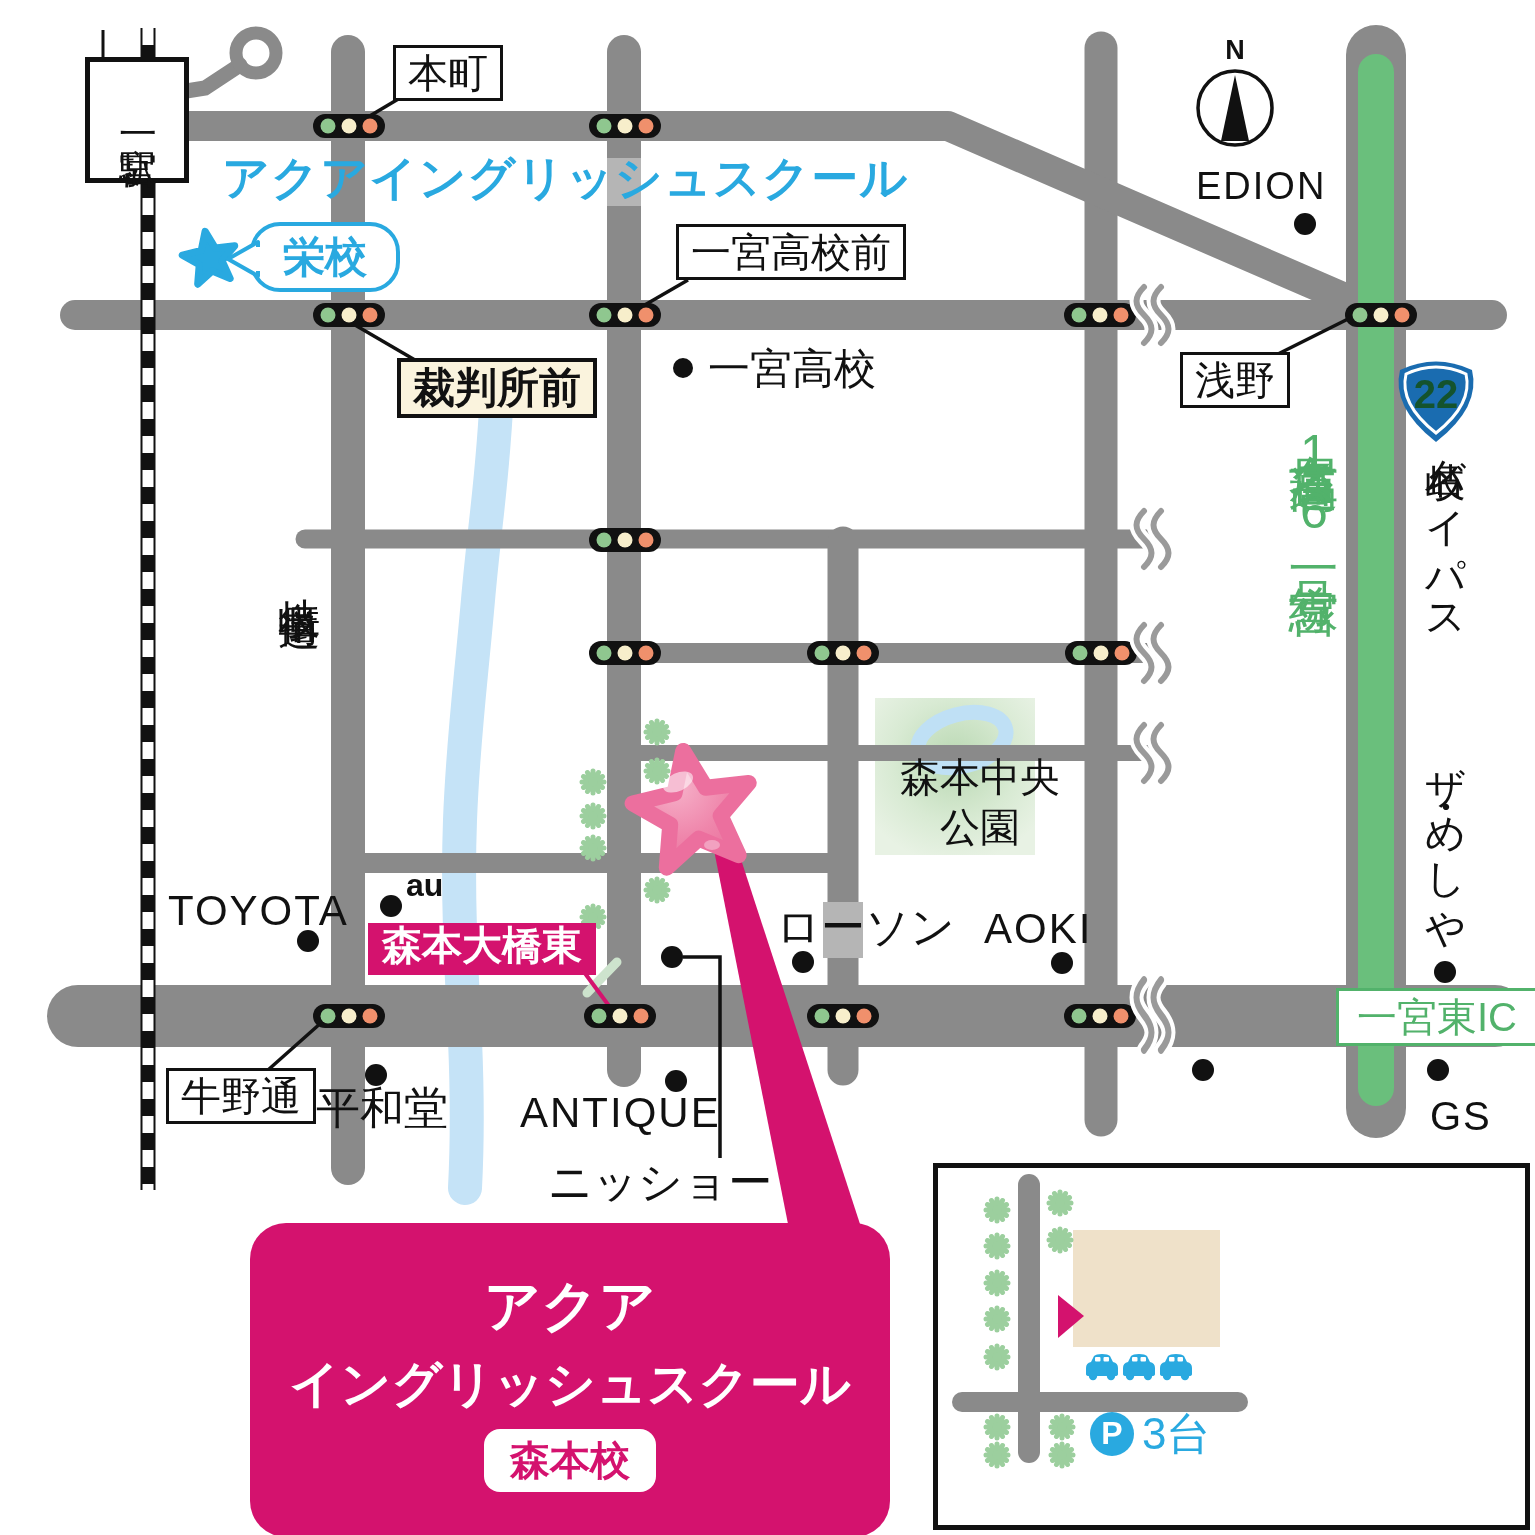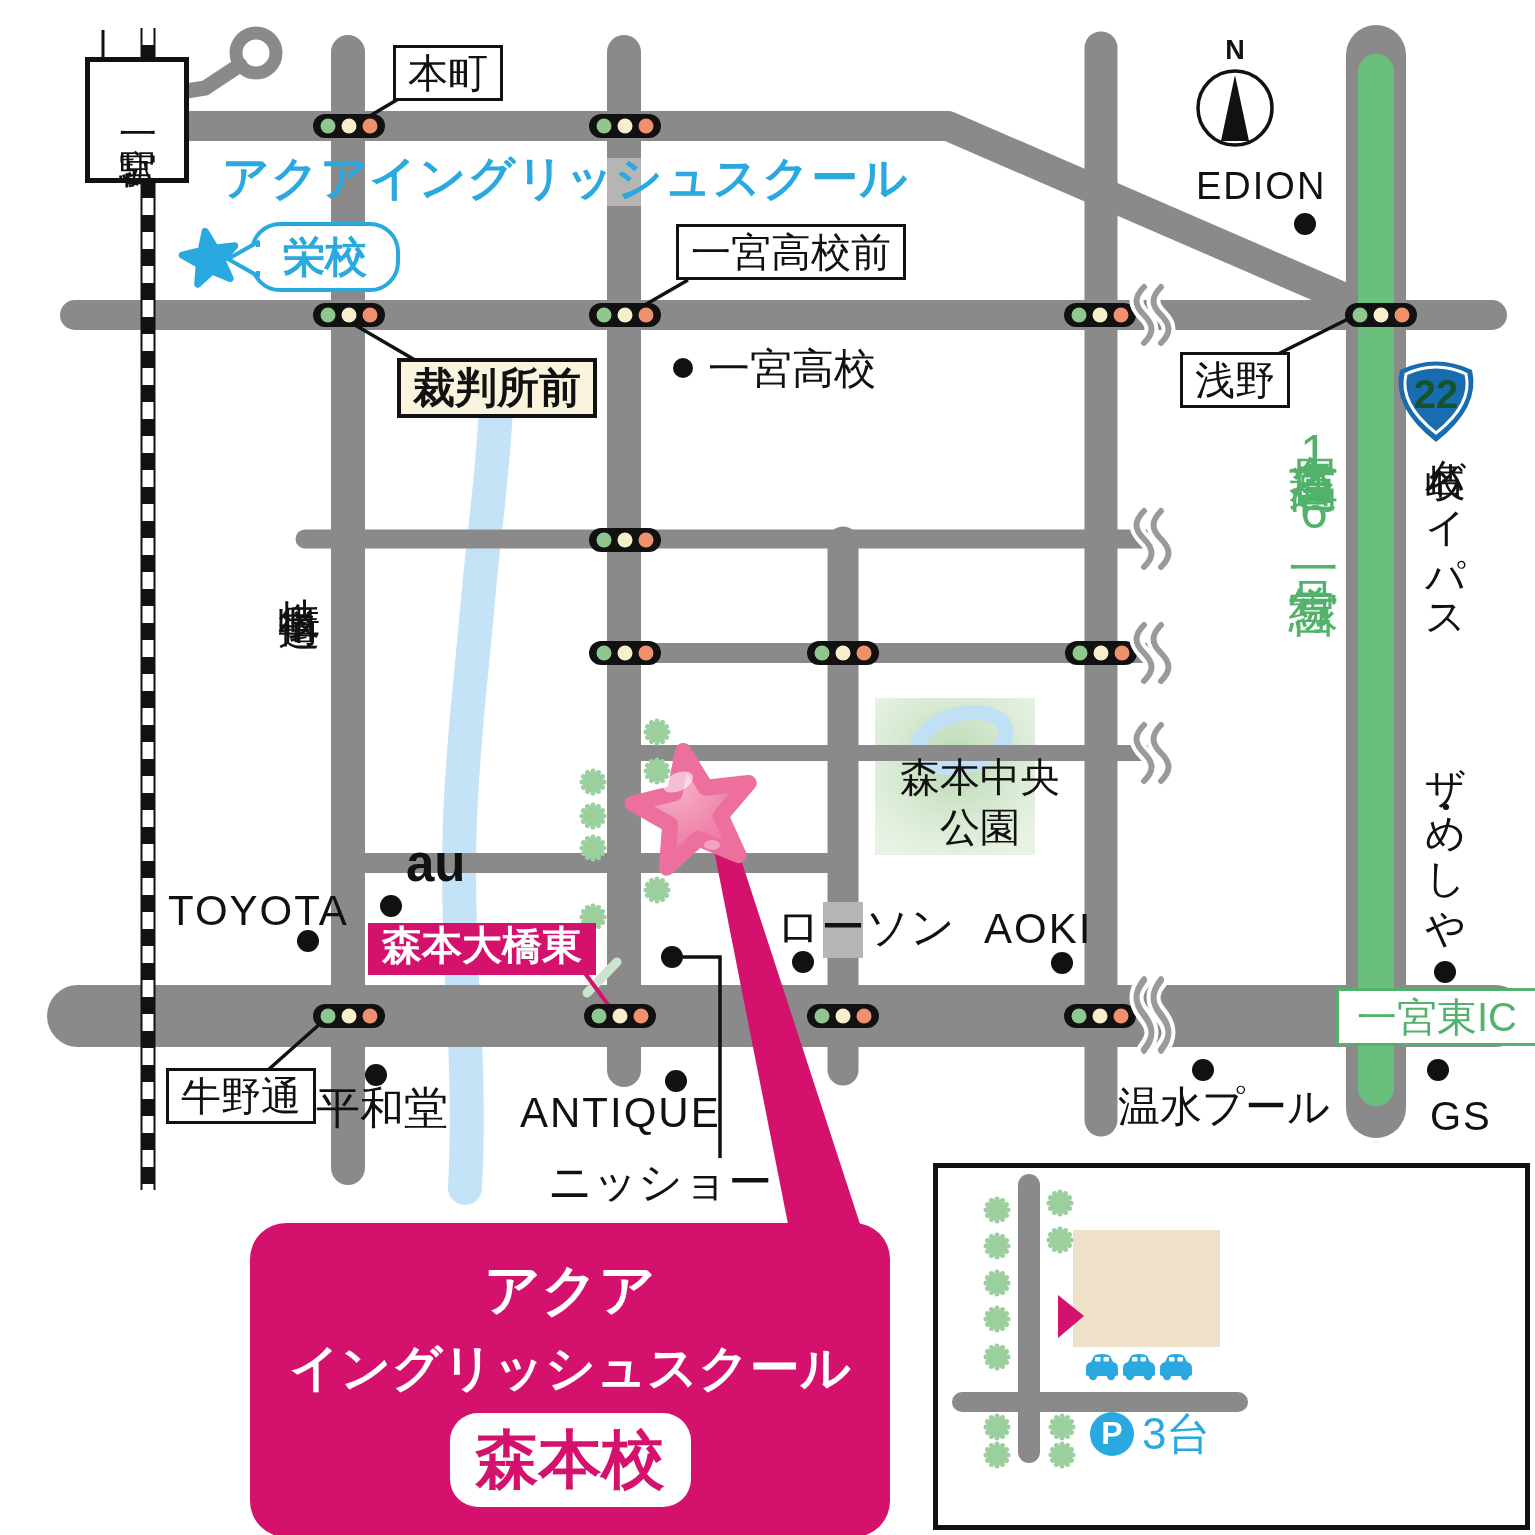--- a/index.html
+++ b/index.html
@@ -12,22 +12,22 @@
   .pinkbox{background:#d4126e;color:#fff;border:none;font-size:40px;font-weight:600;padding:4px 14px;font-family:Liberation Mono, monospace;}
   .greenbox{border:3px solid #52b26b;color:#52b26b;background:#fff;font-size:40px;padding:4px 18px;}
   .vert{writing-mode:vertical-rl;text-orientation:upright;letter-spacing:4px;}
   .blue{color:#29a9e0;}
   .greentxt{color:#52b26b;}
   .thin{letter-spacing:2px;font-weight:300;}
   #main-label-box{position:absolute;left:250px;top:1223px;width:640px;height:314px;border-radius:36px;
       background:#d4126e;display:flex;flex-direction:column;align-items:center;justify-content:center;gap:6px;}
   #main-label-box .l1{color:#fff;font-weight:bold;font-size:56px;}
   #main-label-box .l2{color:#fff;font-weight:bold;font-size:50px;}
-  #main-label-box .pill{background:#fff;color:#d4126e;font-weight:bold;font-size:63px;
-      border-radius:28px;padding:4px 26px;margin-top:5px;}
+  #main-label-box .pill{background:#fff;color:#d4126e;font-weight:bold;font-size:40px;
+      border-radius:16px;padding:4px 26px;margin-top:5px;}
   #inset-frame{position:absolute;left:933px;top:1163px;width:587px;height:357px;border:5px solid #111;}
   .center{display:flex;align-items:center;justify-content:center;}
 </style>
 </head>
 <body>
 
 <div id="map">
 
 <svg id="base" width="1535" height="1535" viewBox="0 0 1535 1535">
   <defs>
@@ -235,24 +235,23 @@
 <div class="lbl cbox cream" style="left:397px;top:358px;">裁判所前</div>
 <div class="lbl cbox" style="left:1180px;top:352px;">浅野</div>
 <div class="lbl thin" style="left:1196px;top:166px;font-size:38px;">EDION</div>
 <div class="lbl center" style="left:1211px;top:36px;width:48px;font-size:27px;font-weight:bold;">N</div>
 <div class="lbl vert" style="left:276px;top:565px;font-size:42px;">岐阜街道</div>
 <div class="lbl vert greentxt" style="left:1286px;top:415px;font-size:50px;letter-spacing:2px;">名古屋高速16号一宮線</div>
 <div class="lbl vert" style="left:1424px;top:428px;font-size:40px;letter-spacing:3px;">名岐バイパス</div>
 <div class="lbl vert" style="left:1424px;top:738px;font-size:40px;letter-spacing:2px;">ザ・めしや</div>
 <div class="lbl center" style="left:1398px;top:372px;width:76px;font-size:40px;font-weight:bold;color:#14532d;">22</div>
 <div class="lbl greenbox center" style="left:1336px;top:988px;">一宮東IC</div>
-<div class="lbl" style="left:1118px;top:1084px;font-size:42px;">温水プール</div>
 <div class="lbl thin" style="left:1430px;top:1094px;font-size:40px;">GS</div>
 <div class="lbl thin" style="left:168px;top:888px;font-size:42px;">TOYOTA</div>
-<div class="lbl" style="left:406px;top:836px;font-size:51px;font-weight:600;">au</div>
+<div class="lbl" style="left:406px;top:868px;font-size:32px;font-weight:600;">au</div>
 <div class="lbl pinkbox" style="left:368px;top:923px;">森本大橋東</div>
 <div class="lbl" style="left:316px;top:1084px;font-size:44px;">平和堂</div>
 <div class="lbl thin" style="left:520px;top:1090px;font-size:42px;">ANTIQUE</div>
 <div class="lbl" style="left:548px;top:1158px;font-size:44px;">ニッショー</div>
 <div class="lbl cbox" style="left:166px;top:1068px;">牛野通</div>
 <div class="lbl" style="left:776px;top:903px;font-size:44px;">ローソン</div>
 <div class="lbl thin" style="left:984px;top:906px;font-size:42px;">AOKI</div>
 <div class="lbl" style="left:880px;top:752px;width:200px;text-align:center;font-size:40px;line-height:50px;">
   <div>森本中央</div>
   <div>公園</div>

